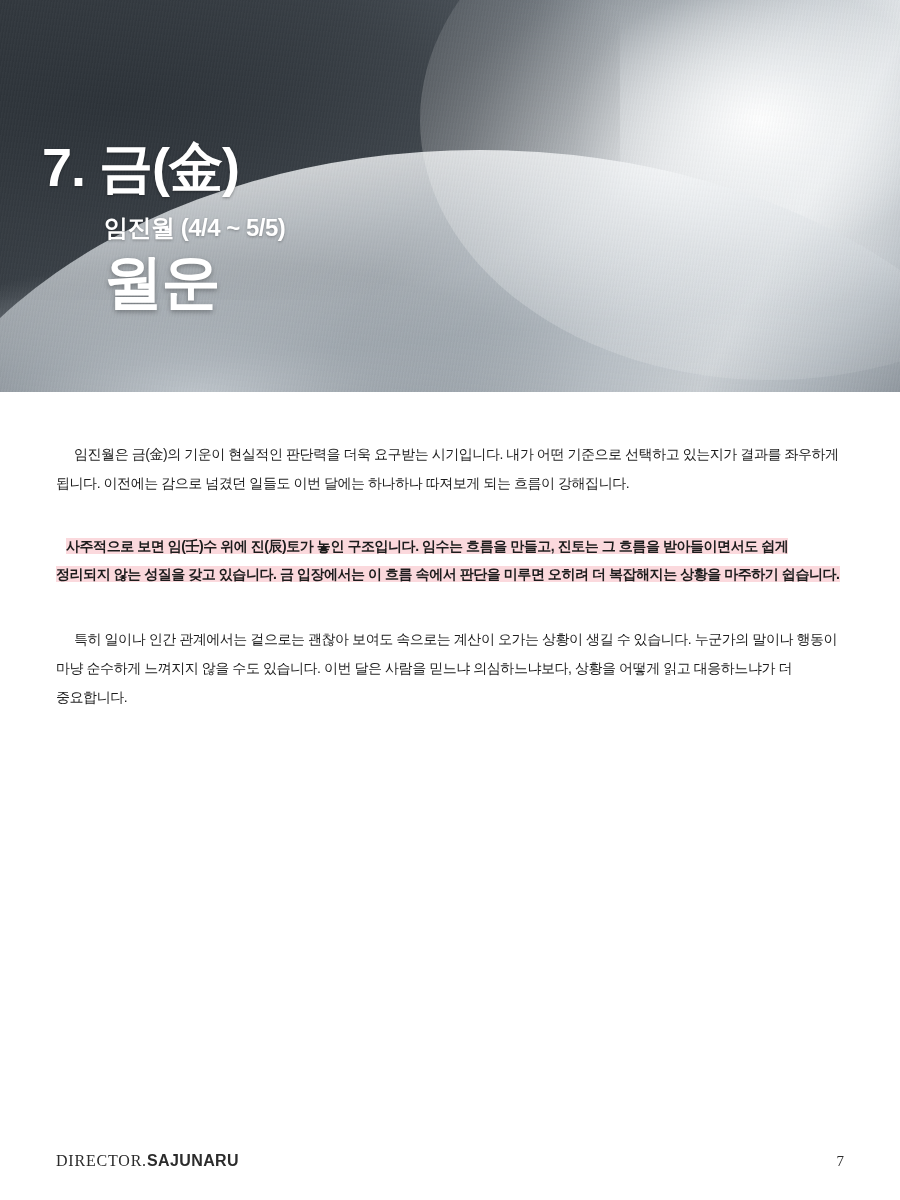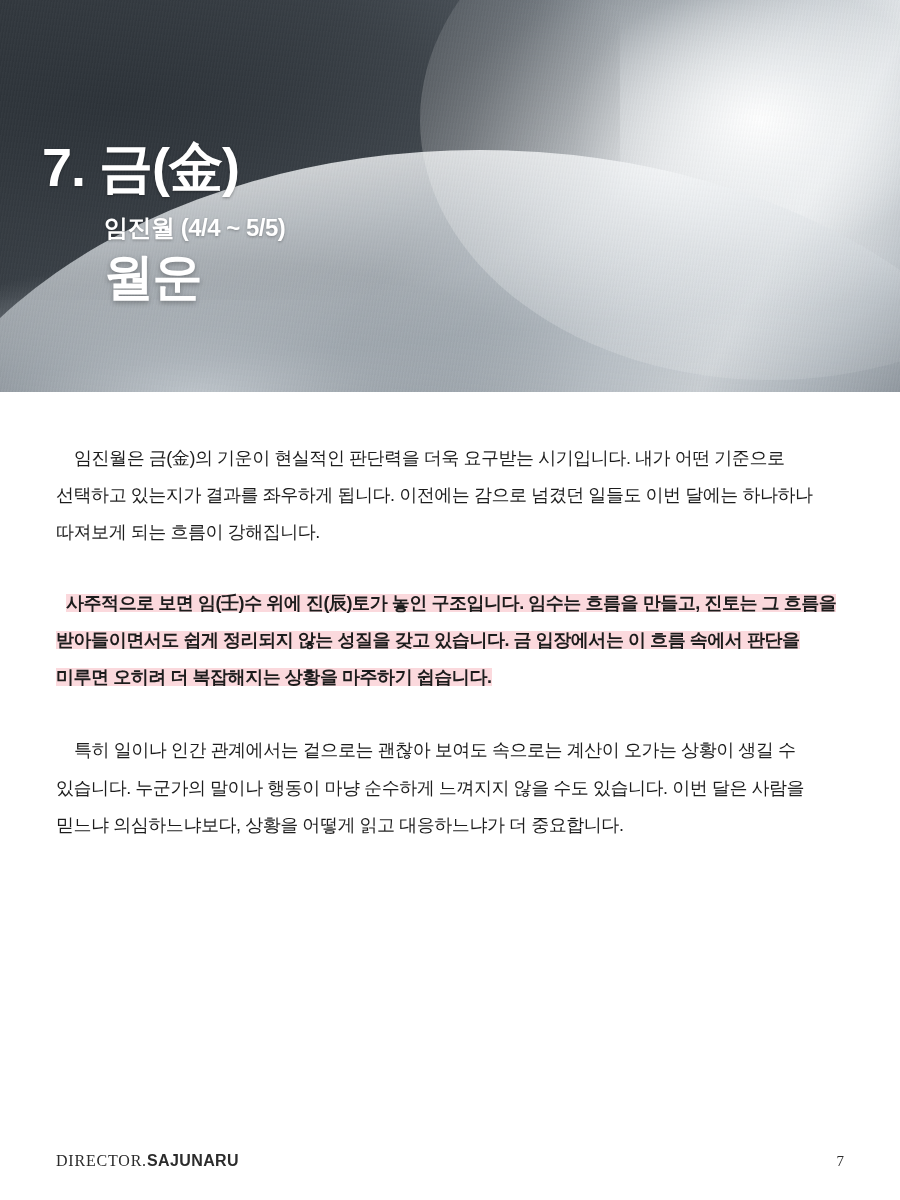--- a/index.html
+++ b/index.html
@@ -92,35 +92,35 @@
     font-weight: 700;
     color: #ffffff;
     letter-spacing: -0.5px;
     text-shadow: 0 1px 3px rgba(0,0,0,0.3);
     white-space: nowrap;
   }
   .hero-big {
     position: absolute;
     left: 104px;
     top: 250px;
-    font-size: 50px;
+    font-size: 59px;
     font-weight: 700;
     color: #ffffff;
     letter-spacing: -1.5px;
     line-height: 1.1;
     text-shadow: 0 2px 5px rgba(0,0,0,0.3);
     white-space: nowrap;
   }
 
   
   .content {
     padding: 48px 56px 0 56px;
   }
   .para {
-    font-size: 18px;
+    font-size: 14px;
     line-height: 2.06;
     letter-spacing: -0.45px;
     color: #1c1c1c;
     margin: 0 0 34px 0;
     text-indent: 18px;
     word-break: keep-all;
   }
   .para.highlight {
     font-weight: 700;
     text-indent: 10px;

